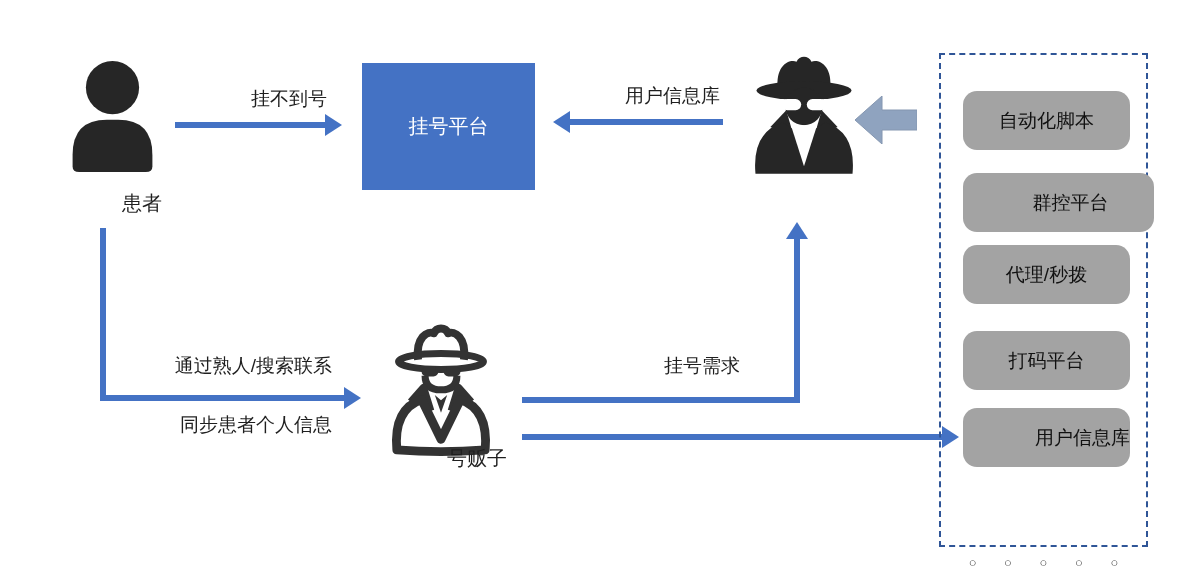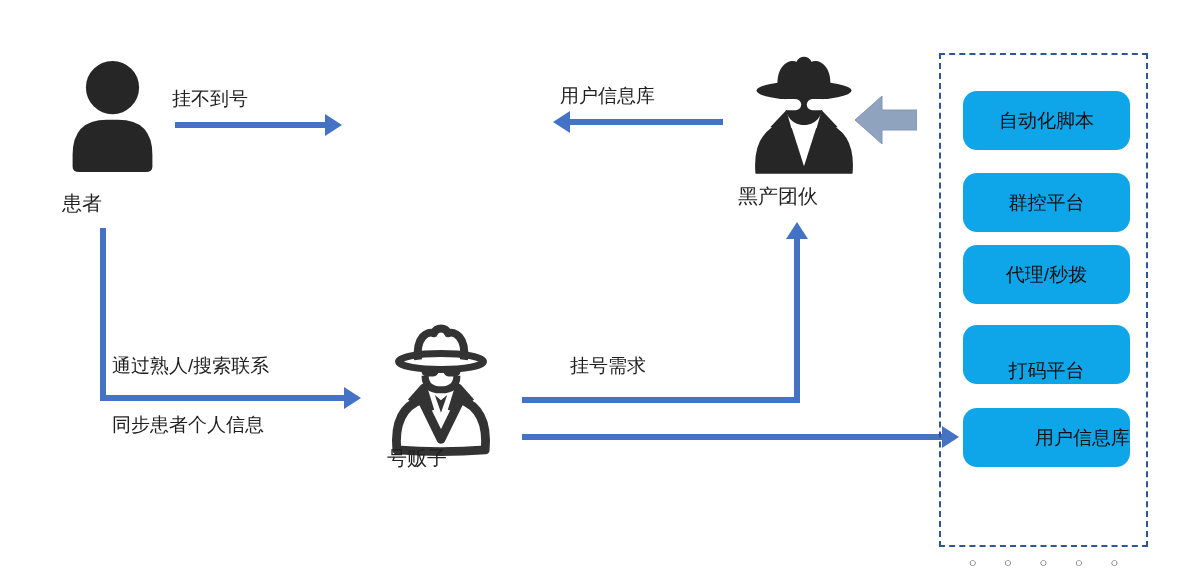--- a/index.html
+++ b/index.html
@@ -2,21 +2,21 @@
 <html><head>
 <meta charset="utf-8">
 <style>
   html,body{margin:0;padding:0;background:#fff;}
   #canvas{
     position:relative;width:1200px;height:568px;background:#ffffff;
     font-family:"Liberation Sans",sans-serif;overflow:hidden;
   }
   .abs{position:absolute;}
   .lbl{
-    position:absolute;color:#1f1f1f;font-size:19px;text-align:left;
+    position:absolute;color:#1f1f1f;font-size:19px;text-align:right;
     white-space:nowrap;line-height:1.2;
   }
   
   #platform-box{
     position:absolute;left:362px;top:63px;width:173px;height:127px;
     background:#4472C4;display:flex;align-items:center;justify-content:center;
     color:#ffffff;font-size:20px;
   }
   
   .hline{position:absolute;height:6px;background:#4472C4;}
@@ -30,21 +30,21 @@
   .head-up{position:absolute;width:0;height:0;
     border-left:11px solid transparent;border-right:11px solid transparent;
     border-bottom:17px solid #4472C4;}
   
   #toolbox-panel{
     position:absolute;left:939px;top:53px;width:209px;height:494px;
     border:2px dashed #2F5597;box-sizing:border-box;
   }
   .tool-box{
     position:absolute;left:22px;width:167px;height:59px;border-radius:14px;
-    background:#0ea5e9;display:flex;align-items:center;justify-content:center;
+    background:#a3a3a3;display:flex;align-items:center;justify-content:center;
     color:#111;font-size:19px;
   }
   #toolbox-dots{
     position:absolute;left:0;width:100%;top:500px;text-align:center;
     color:#3a3a3a;font-size:13px;letter-spacing:12px;text-indent:12px;
   }
 </style>
 </head>
 <body>
 
@@ -55,39 +55,41 @@
       <circle cx="50" cy="29" r="28" fill="#262626"></circle>
       <path fill="#262626" d="M8,100 Q8,63 44,63 L56,63 Q92,63 92,100 L92,112 Q92,118 85,118 L15,118 Q8,118 8,112 Z"></path>
     </svg>
   </div>
   <div class="lbl" style="left:62px;top:191px;width:100px;font-size:20px;">患者</div>
 
   <div class="lbl" style="left:172px;top:88px;width:155px;">挂不到号</div>
   <div class="hline" style="left:175px;top:122px;width:150px;"></div>
   <div class="head-right" style="left:325px;top:114px;"></div>
 
+  <div id="platform-box">
+    <span>挂号平台</span>
+  </div>
 
   <div class="lbl" style="left:560px;top:85px;width:160px;">用户信息库</div>
   <div class="head-left" style="left:553px;top:111px;"></div>
   <div class="hline" style="left:570px;top:119px;width:153px;"></div>
 
   <div class="abs" style="left:748px;top:52px;width:112px;height:122px;">
     <svg width="112" height="122" viewBox="0 0 120 130">
       <path fill="#262626" d="M32,40 C29,14 44,7 52,10 C55,3 65,3 68,10 C76,7 91,14 88,40 Z"></path>
       <ellipse cx="60" cy="41" rx="51" ry="10" fill="#262626"></ellipse>
       <circle cx="60" cy="58" r="20" fill="#262626"></circle>
       <path fill="#262626" d="M24,80 L41,62 L49,90 Z"></path>
       <path fill="#262626" d="M96,80 L79,62 L71,90 Z"></path>
       <path fill="#262626" d="M8,130 Q4,86 37,75 L60,90 L83,75 Q116,86 112,130 Z"></path>
       <rect x="36" y="50" width="21" height="12" rx="6" fill="#ffffff"></rect>
       <rect x="63" y="50" width="21" height="12" rx="6" fill="#ffffff"></rect>
       <path fill="#ffffff" d="M46,78 L60,122 L74,78 Z"></path>
     </svg>
   </div>
-  <div class="lbl" style="left:738px;top:184px;width:140px;font-size:20px;">黑产团伙</div>
 
   <div class="abs" style="left:855px;top:96px;">
     <svg width="62" height="48" viewBox="0 0 62 48">
       <polygon points="0,24 27,0 27,14 62,14 62,34 27,34 27,48" fill="#8FA3BF" stroke="#8496B0" stroke-width="1"></polygon>
     </svg>
   </div>
 
   <div class="vline" style="left:100px;top:228px;height:173px;"></div>
   <div class="hline" style="left:100px;top:395px;width:244px;"></div>
   <div class="head-right" style="left:344px;top:387px;"></div>
@@ -115,27 +117,27 @@
   <div class="head-up" style="left:786px;top:222px;"></div>
   <div class="lbl" style="left:570px;top:355px;width:170px;">挂号需求</div>
 
   <div class="hline" style="left:522px;top:434px;width:420px;"></div>
   <div class="head-right" style="left:942px;top:426px;"></div>
 
   <div id="toolbox-panel">
     <div class="tool-box" style="top:36px;">
       <span>自动化脚本</span>
     </div>
-    <div class="tool-box" style="top:118px;">
+    <div class="tool-box" style="top:118px;padding-left:24px;">
       <span>群控平台</span>
     </div>
     <div class="tool-box" style="top:190px;">
       <span>代理/秒拨</span>
     </div>
-    <div class="tool-box" style="top:270px;align-items:flex-end;">
+    <div class="tool-box" style="top:276px;">
       <span>打码平台</span>
     </div>
     <div class="tool-box" style="top:353px;justify-content:flex-end;">
       <span>用户信息库</span>
     </div>
     <div id="toolbox-dots">○ ○ ○ ○ ○ ○</div>
   </div>
 
 </div>
 

